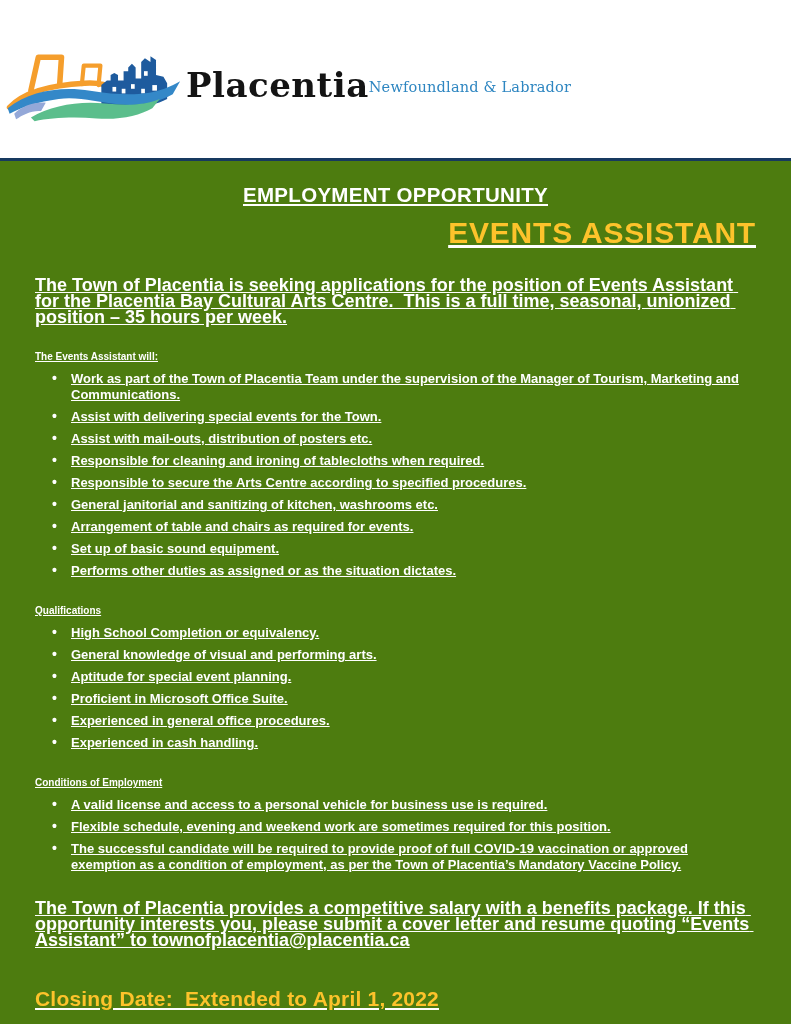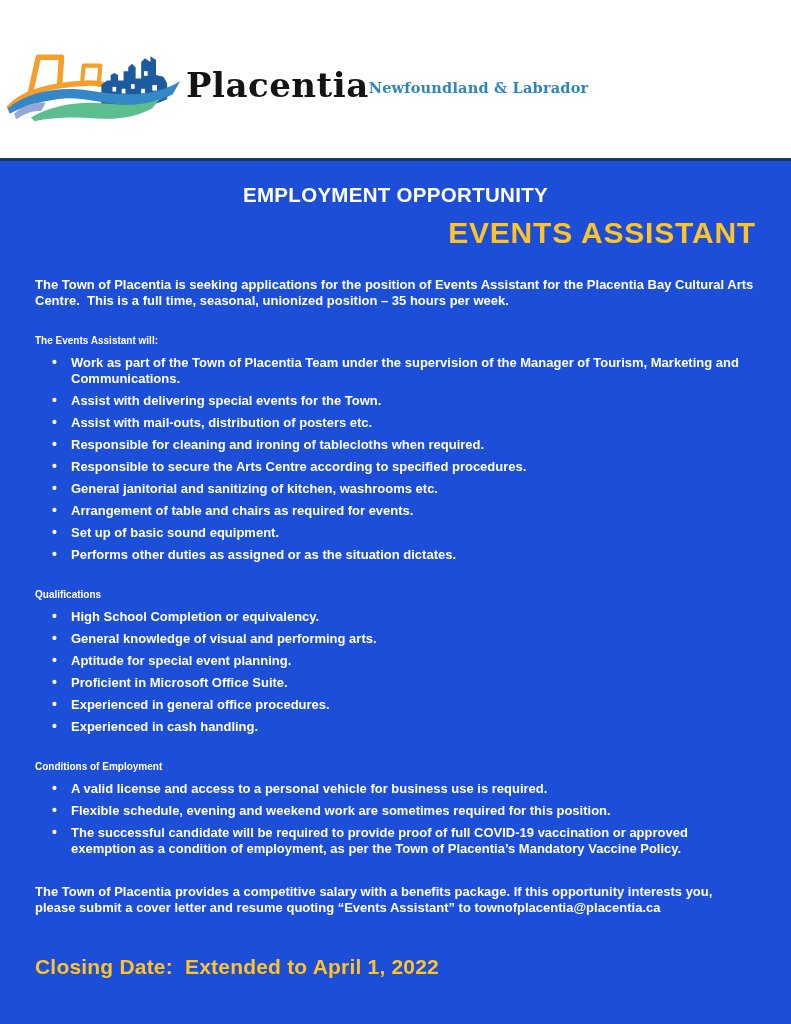--- a/index.html
+++ b/index.html
@@ -27,53 +27,54 @@
     font-family: "DejaVu Serif", "Liberation Serif", serif;
     font-weight: 700;
     font-size: 34px;
     line-height: 1;
     color: #141414;
     margin-top: -3px;
     letter-spacing: 0.5px;
   }
   .tagline {
     font-family: "DejaVu Serif", "Liberation Serif", serif;
-    font-weight: 700;
+    font-weight: 400;
     font-size: 14.5px;
     color: #2e86c1;
     margin-top: 2px;
     letter-spacing: 0.2px;
   }
 
   
   .panel {
     box-sizing: border-box;
     height: 866px;
-    background: #1d4ed8;
+    background: #4d7c0f;
     border-top: 3px solid #17395f;
     color: #ffffff;
     font-weight: 700;
     padding: 10px 35px 0 35px;
+    text-decoration: underline;
   }
   .kicker {
     text-align: center;
     font-size: 20.5px;
     letter-spacing: 0.3px;
     margin: 12px 0 0 0;
     color: #ffffff;
   }
   .poster-title {
     text-align: right;
     font-size: 30px;
     letter-spacing: 0.8px;
     margin: 9px 0 0 0;
     color: #fdc32b;
   }
   .para {
-    font-size: 13px;
+    font-size: 18px;
     line-height: 16px;
     margin: 27px 0 0 0;
     white-space: pre-wrap;
   }
   .section-heading {
     font-size: 10px;
     line-height: 16px;
     margin: 24px 0 0 0;
   }
   ul.bullets { list-style: none; margin: 2px 0 0 0; padding: 0; }

